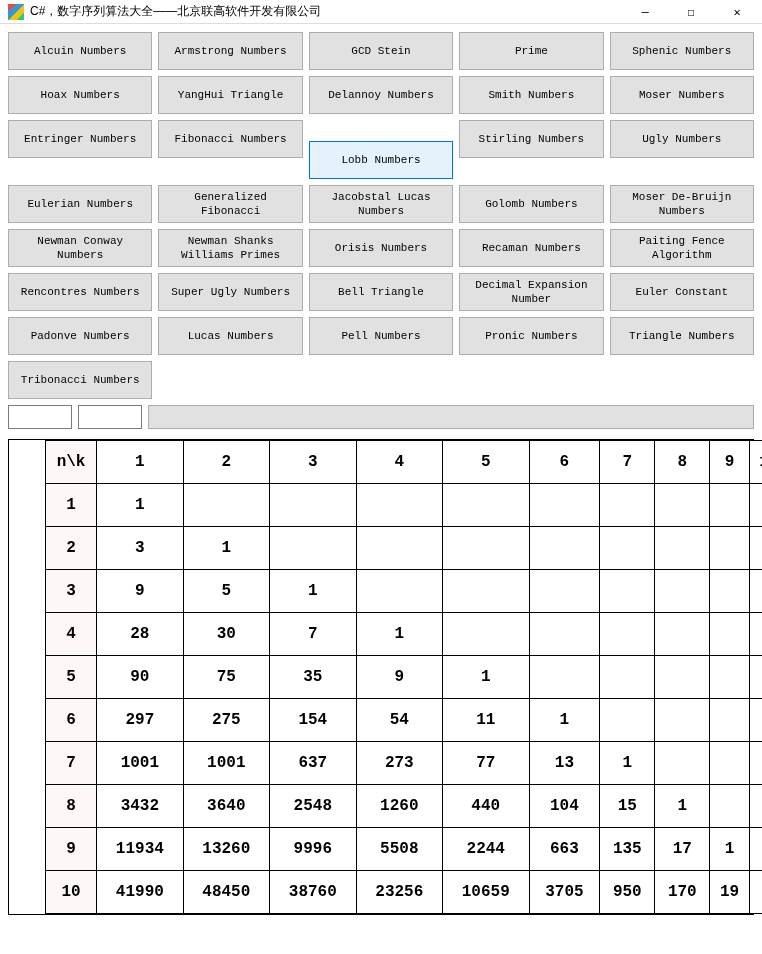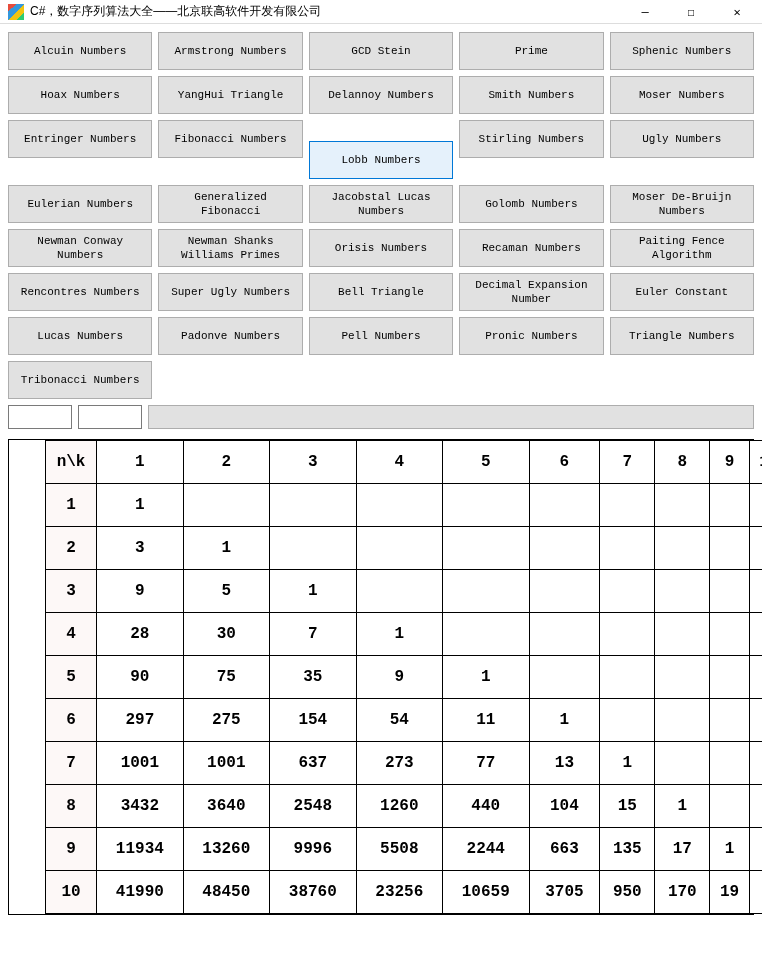--- a/index.html
+++ b/index.html
@@ -169,22 +169,22 @@
       <button class="app-btn">Newman Conway Numbers</button>
       <button class="app-btn">Newman Shanks Williams Primes</button>
       <button class="app-btn">Orisis Numbers</button>
       <button class="app-btn">Recaman Numbers</button>
       <button class="app-btn">Paiting Fence Algorithm</button>
       <button class="app-btn">Rencontres Numbers</button>
       <button class="app-btn">Super Ugly Numbers</button>
       <button class="app-btn">Bell Triangle</button>
       <button class="app-btn">Decimal Expansion Number</button>
       <button class="app-btn">Euler Constant</button>
+      <button class="app-btn">Padonve Numbers</button>
       <button class="app-btn">Lucas Numbers</button>
-      <button class="app-btn">Padonve Numbers</button>
       <button class="app-btn">Pell Numbers</button>
       <button class="app-btn">Pronic Numbers</button>
       <button class="app-btn">Triangle Numbers</button>
       <button class="app-btn">Tribonacci Numbers</button>
     </div>
 
   <div class="input-row">
     <input class="small-input" value="" style="">
     <input class="small-input" value="" style="">
     <div class="wide-display"></div>

